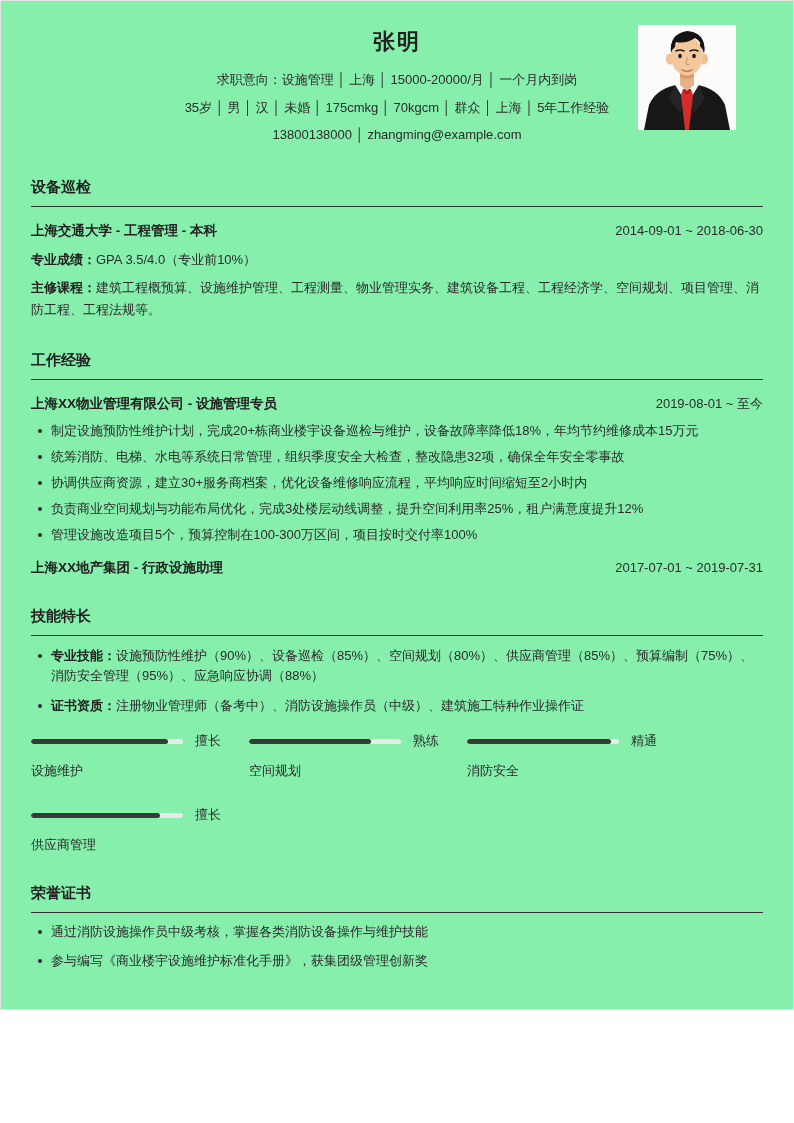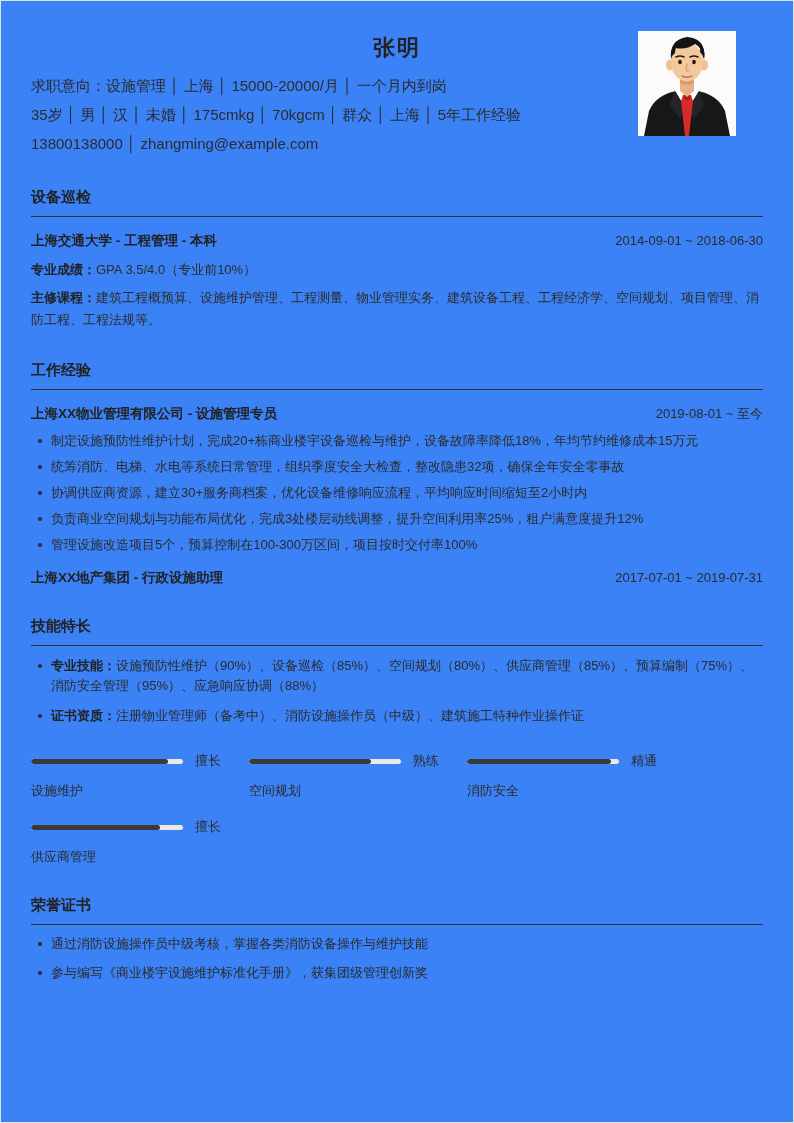--- a/index.html
+++ b/index.html
@@ -5,38 +5,38 @@
   html, body {
     margin: 0; padding: 0;
     width: 794px; height: 1123px;
     background: #ffffff;
     font-family: "Liberation Sans", sans-serif;
     color: #2b2b2b;
     overflow: hidden;
   }
   .page {
     position: relative;
-    width: 794px; height: 1123px;
+    width: 794px; height: 1010px;
     box-sizing: border-box;
     border: 1px solid #e2e2e2;
-    background: #3b82f6;
-    padding: 26px 30px 0 30px;
+    background: #86efac;
+    padding: 20px 30px 0 30px;
     overflow: hidden;
   }
   
   .header { position: relative; }
   .name {
     margin: 6px 0 14px 0;
     font-size: 22px; font-weight: bold;
     text-align: center; letter-spacing: 2px;
     color: #222;
   }
   .header-line {
-    text-align: left;
-    font-size: 15px;
+    text-align: center;
+    font-size: 13px;
     margin: 10px 0;
     color: #2b2b2b;
     white-space: nowrap;
   }
   .photo {
     position: absolute;
     top: -2px; right: 27px;
     width: 98px; height: 105px;
     background: #fcfbfa;
     overflow: hidden;
@@ -70,22 +70,22 @@
     width: 4px; height: 4px; border-radius: 50%;
     background: #2b2b2b;
   }
   .bullet b { color: #222; }
   .bullets { margin-top: 8px; }
   .job { margin-bottom: 14px; }
   
   .bars-grid {
     display: grid;
     grid-template-columns: 218px 218px 218px;
-    row-gap: 18px;
-    margin-top: 26px;
+    row-gap: 26px;
+    margin-top: 16px;
   }
   .bar-line { display: flex; align-items: center; }
   .bar-track {
     width: 152px; height: 5px;
     background: #e9e9e9; border-radius: 3px;
     overflow: hidden;
   }
   .bar-fill {
     height: 5px; background: #3a3a3a; border-radius: 3px;
   }

